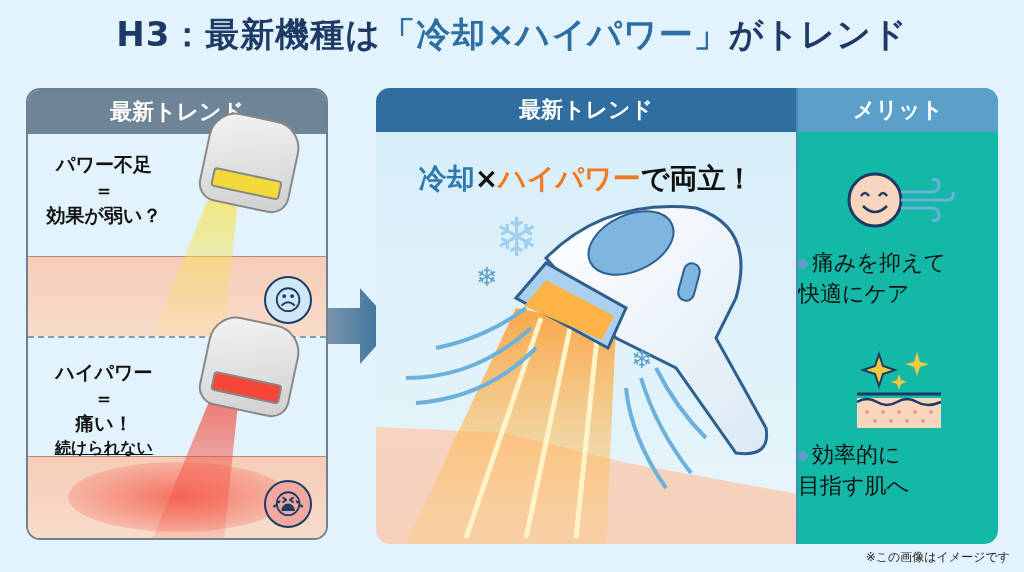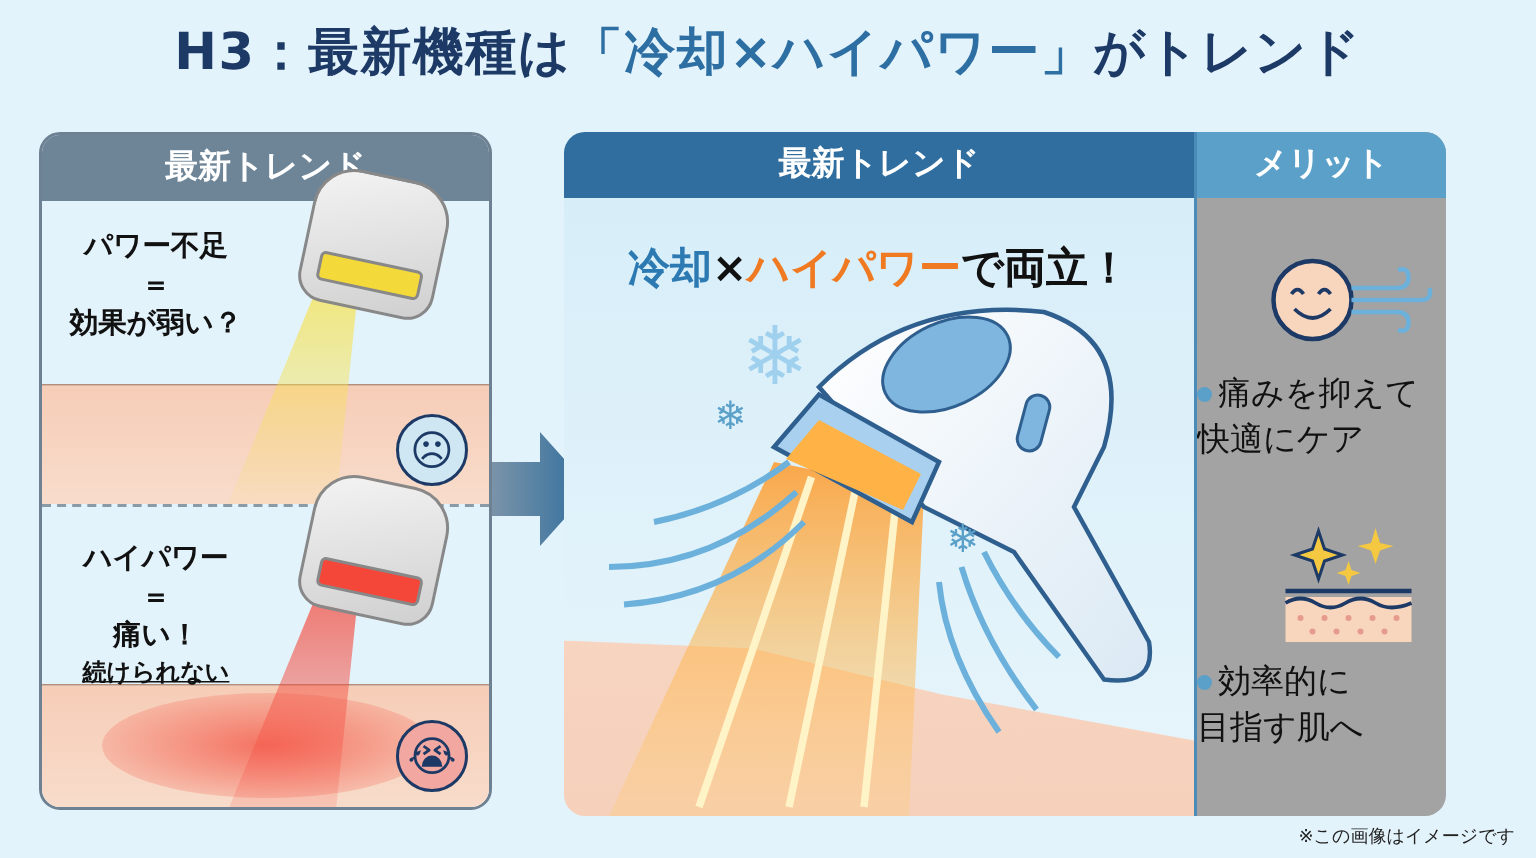--- a/index.html
+++ b/index.html
@@ -30,21 +30,21 @@
   
   .center { position: absolute; left: 376px; top: 88px; width: 420px; height: 456px; border-radius: 14px 0 0 14px; overflow: hidden; background: linear-gradient(#d5edf8, #e8f5fb); }
   .center .hdr { height: 44px; background: #2f6e9e; color: #fff; font-size: 22px; font-weight: bold; text-align: center; line-height: 44px; }
   .center .tag { position: absolute; top: 72px; left: 0; width: 420px; text-align: center; font-size: 28px; font-weight: bold; color: #111; }
   .center .tag .cool { color: #2d7ab3; }
   .center .tag .hot { color: #f07a22; }
   .center .skin { position: absolute; left: 0; right: 0; bottom: 0; height: 180px; background: linear-gradient(#f7d7c3, #f6d0bb); clip-path: polygon(0 35%, 30% 38%, 60% 55%, 100% 72%, 100% 100%, 0 100%); }
   .center .illus { position: absolute; left: 0; top: 100px; width: 420px; height: 356px; }
 
   
-  .right { position: absolute; left: 796px; top: 88px; width: 168px; height: 456px; border-radius: 0 14px 14px 0; overflow: hidden; background: #a3a3a3; border-left: 2px solid #4a8bb8; }
+  .right { position: absolute; left: 796px; top: 88px; width: 202px; height: 456px; border-radius: 0 14px 14px 0; overflow: hidden; background: #14b8a6; border-left: 2px solid #4a8bb8; }
   .right .hdr { height: 44px; background: #5aa0c8; color: #fff; font-size: 22px; font-weight: bold; text-align: center; line-height: 44px; }
   .merit { position: absolute; left: 0; width: 202px; text-align: left; font-size: 22px; font-weight: normal; color: #111; line-height: 1.4; }
   .merit .dot { display: inline-block; width: 10px; height: 10px; border-radius: 50%; background: #5aa0c8; margin-right: 4px; vertical-align: middle; }
   .icon-wrap { position: absolute; left: 0; width: 202px; display: flex; justify-content: center; }
 
   .note { position: absolute; right: 14px; bottom: 6px; font-size: 12px; color: #222; }
 </style>
 </head>
 <body>
 

